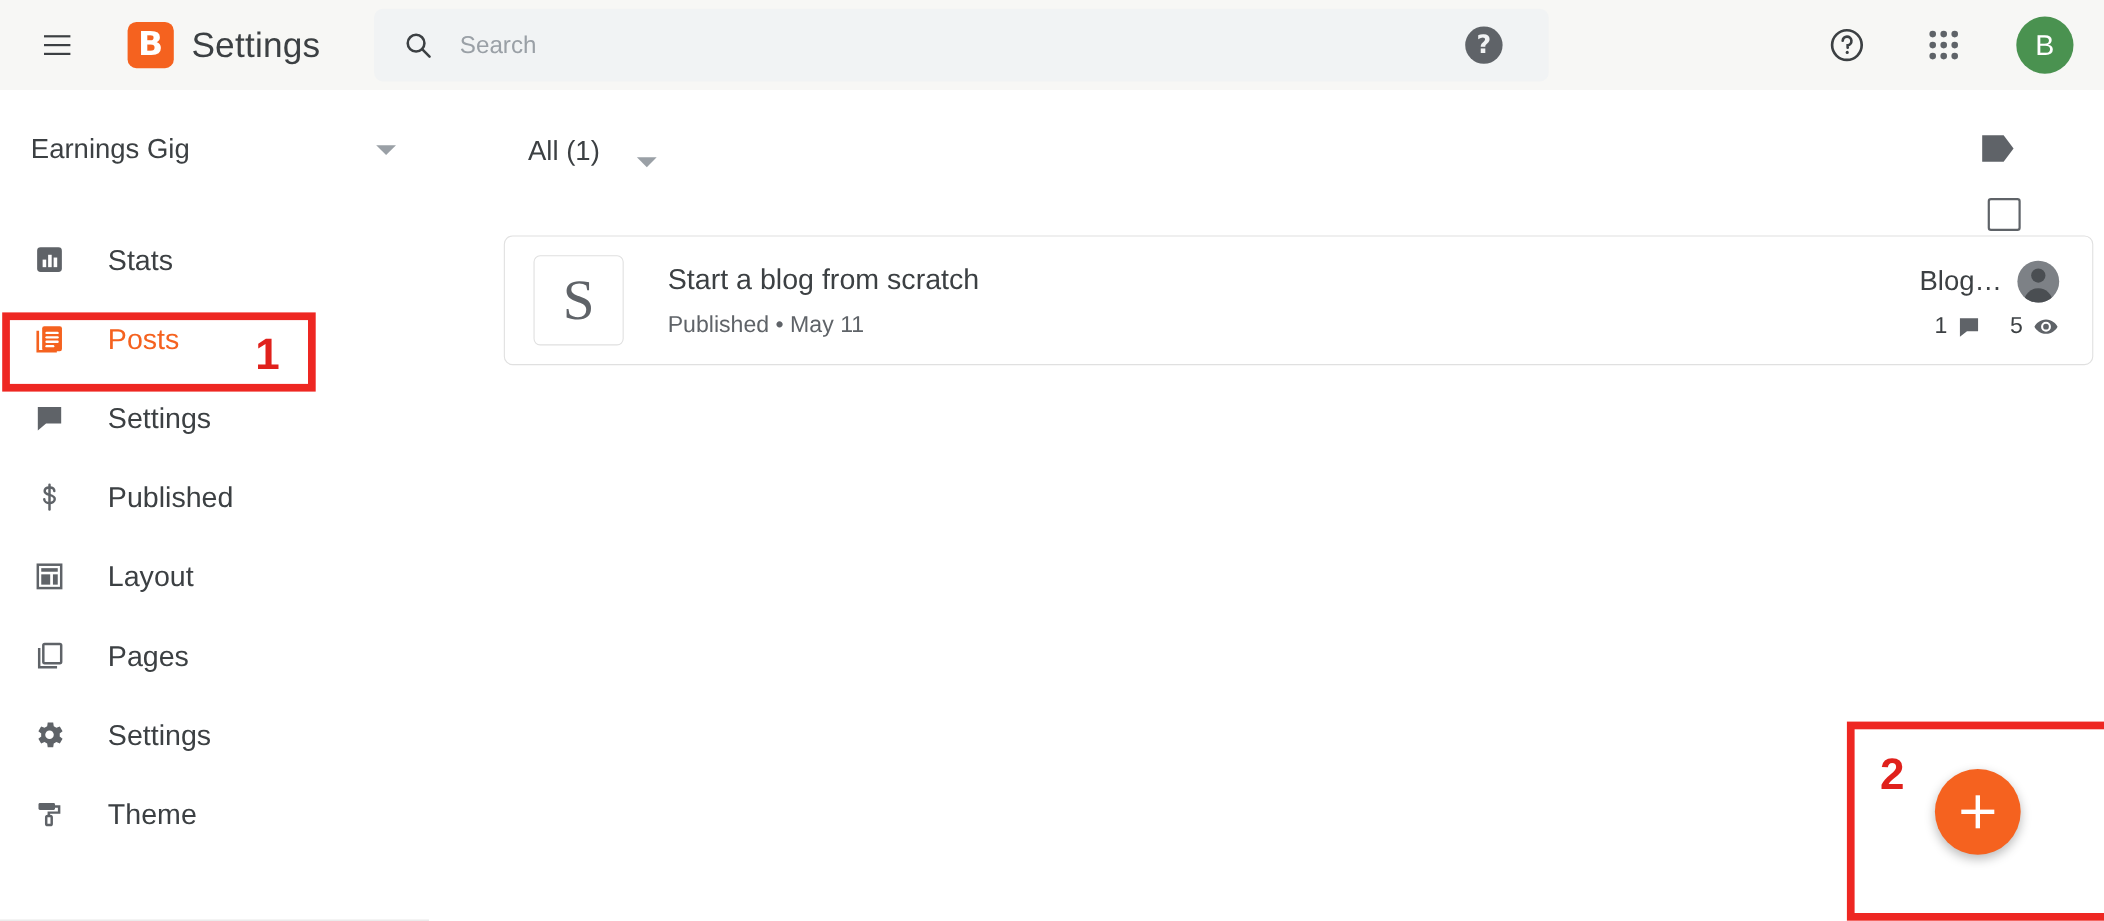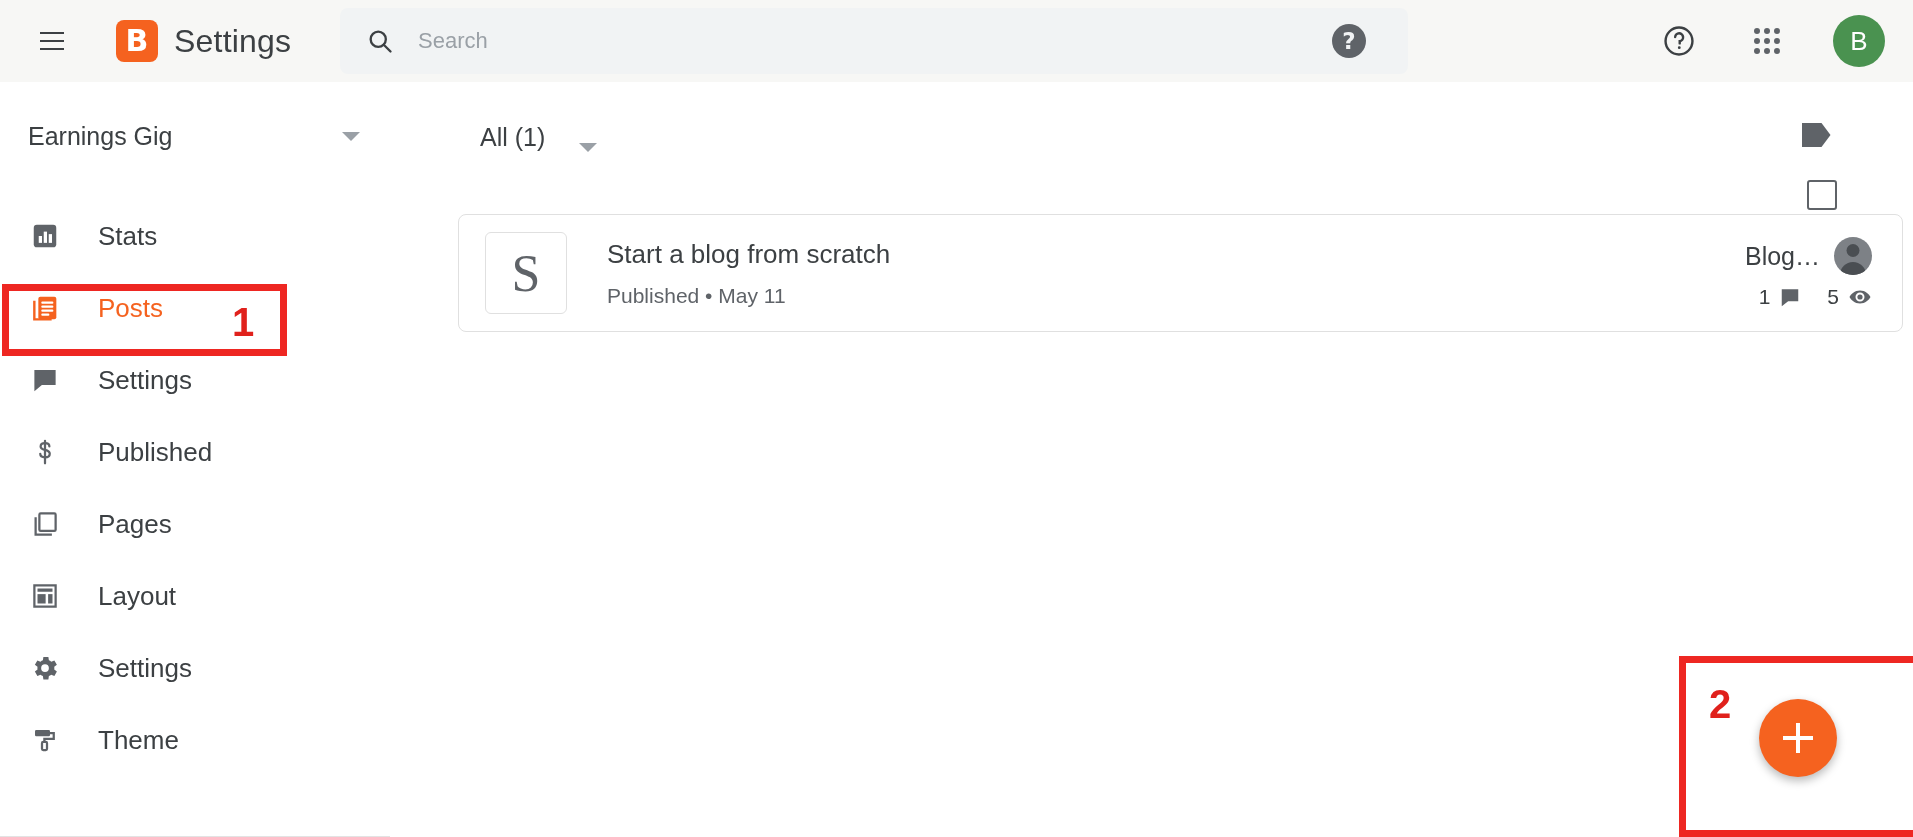--- a/index.html
+++ b/index.html
@@ -326,38 +326,38 @@
         <svg width="30" height="30" viewBox="0 0 24 24" fill="none" stroke="currentColor" stroke-width="1.8" stroke-linecap="round">
           <path d="M15.5 7.5c0-1.7-1.6-2.6-3.5-2.6s-3.5.9-3.5 2.6 1.6 2.3 3.5 2.8 3.8 1.1 3.8 3-1.8 2.9-3.8 2.9-3.8-1-3.8-2.8"></path>
           <line x1="12" y1="3" x2="12" y2="21"></line>
         </svg>
       </span>
       <span class="nav-label">Published</span>
     </div>
 
     <div class="nav-item">
       <span class="nav-icon">
-        <svg width="30" height="30" viewBox="0 0 24 24" fill="none" stroke="currentColor" stroke-width="1.8">
-          <rect x="7.5" y="3.5" width="13" height="14" rx="1"></rect>
-          <path d="M4.5 6.5v14h13"></path>
-        </svg>
-      </span>
-      <span class="nav-label">Pages</span>
-    </div>
-
-    <div class="nav-item">
-      <span class="nav-icon">
         <svg width="30" height="30" viewBox="0 0 24 24">
           <rect x="3.5" y="3.5" width="17" height="17" fill="none" stroke="currentColor" stroke-width="1.8"></rect>
           <rect x="6" y="6" width="12" height="2.6" fill="currentColor"></rect>
           <rect x="6" y="10.5" width="6.5" height="7.5" fill="currentColor"></rect>
           <rect x="14.5" y="10.5" width="3.5" height="7.5" fill="currentColor"></rect>
         </svg>
       </span>
       <span class="nav-label">Layout</span>
+    </div>
+
+    <div class="nav-item">
+      <span class="nav-icon">
+        <svg width="30" height="30" viewBox="0 0 24 24" fill="none" stroke="currentColor" stroke-width="1.8">
+          <rect x="7.5" y="3.5" width="13" height="14" rx="1"></rect>
+          <path d="M4.5 6.5v14h13"></path>
+        </svg>
+      </span>
+      <span class="nav-label">Pages</span>
     </div>
 
     <div class="nav-item">
       <span class="nav-icon">
         <svg width="30" height="30" viewBox="0 0 24 24" fill="currentColor">
           <path d="M19.4 13.0l2.1-1.6-2-3.5-2.5 1a7.7 7.7 0 0 0-1.9-1.1l-.4-2.7h-4l-.4 2.7c-.7.3-1.3.6-1.9 1.1l-2.5-1-2 3.5 2.1 1.6a7.6 7.6 0 0 0 0 2.2L3.9 16.8l2 3.5 2.5-1c.6.5 1.2.8 1.9 1.1l.4 2.7h4l.4-2.7c.7-.3 1.3-.6 1.9-1.1l2.5 1 2-3.5-2.1-1.6a7.6 7.6 0 0 0 0-2.2z" transform="translate(0,-2)"></path>
           <circle cx="12" cy="12" r="3.1" fill="#fff"></circle>
         </svg>
       </span>
       <span class="nav-label">Settings</span>

